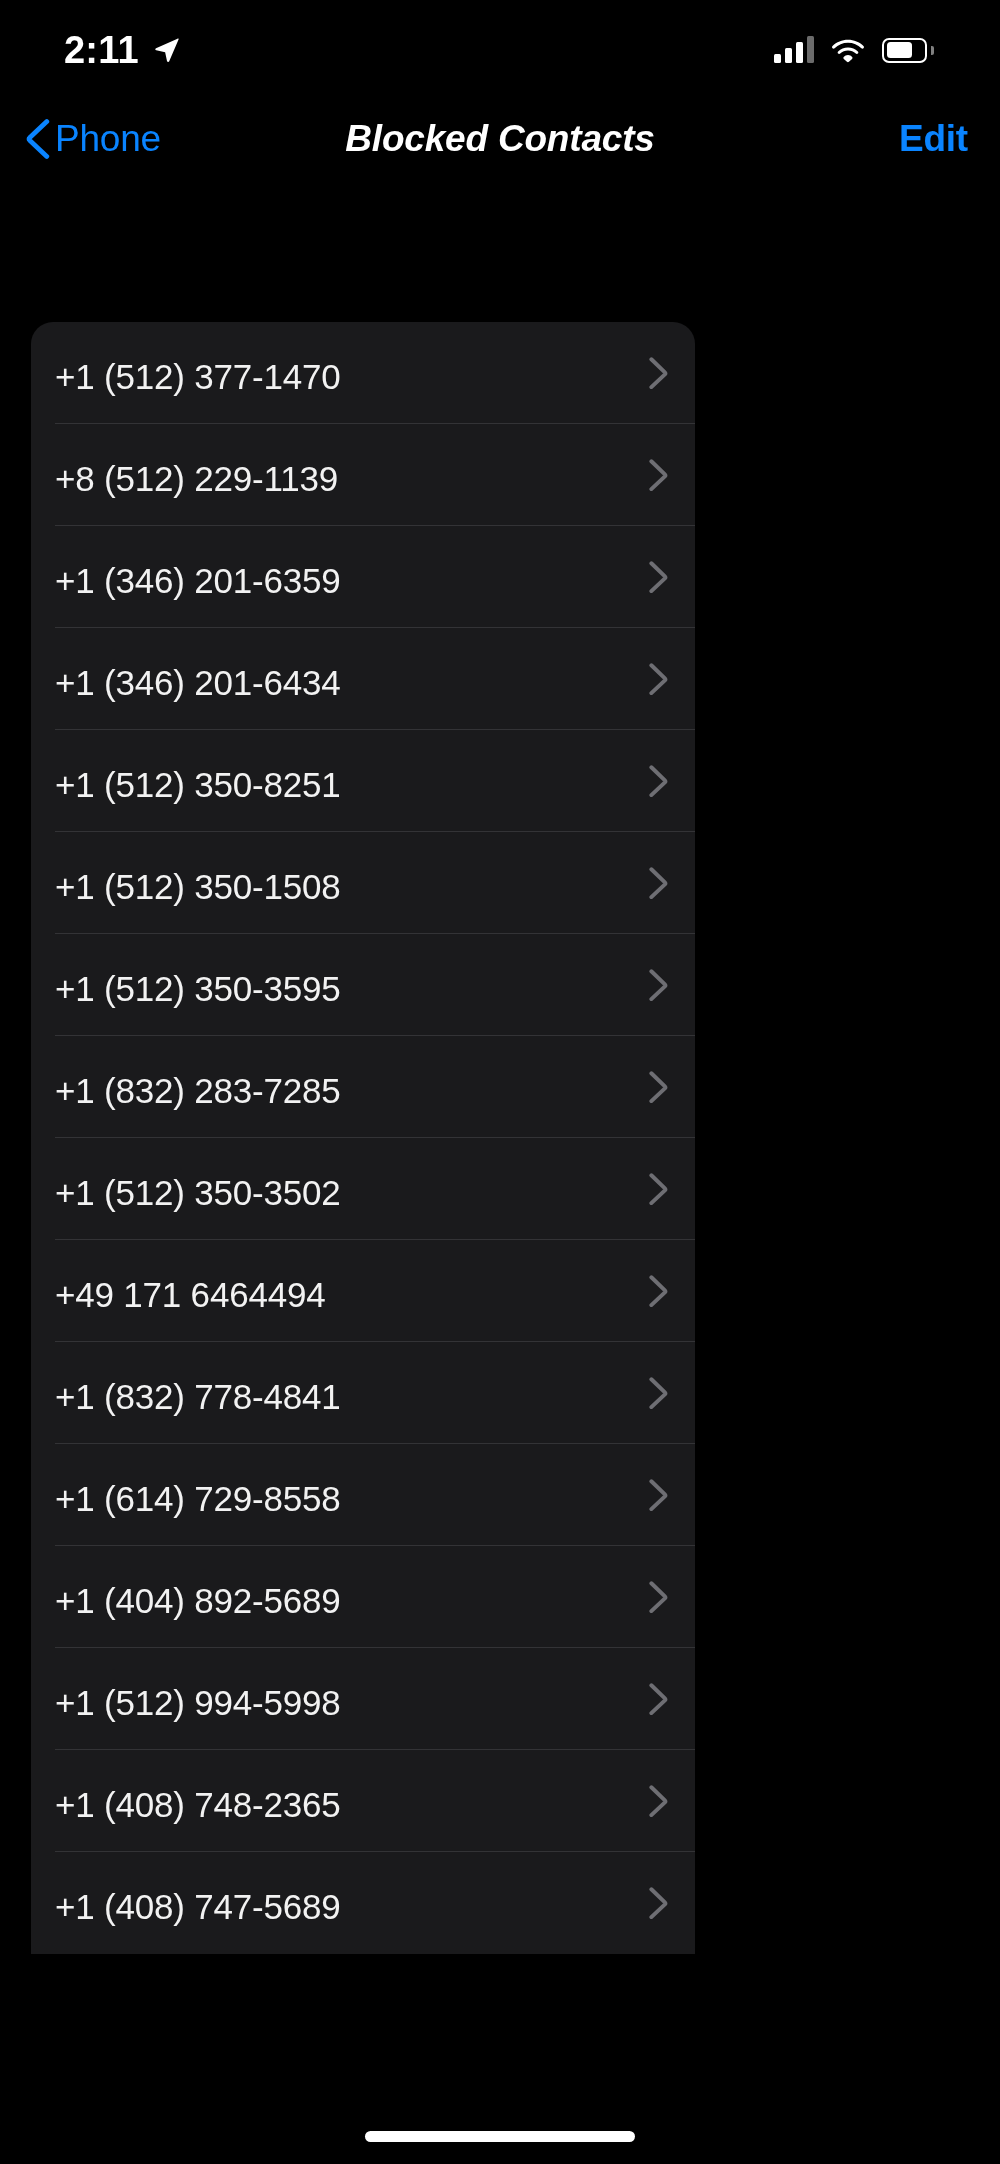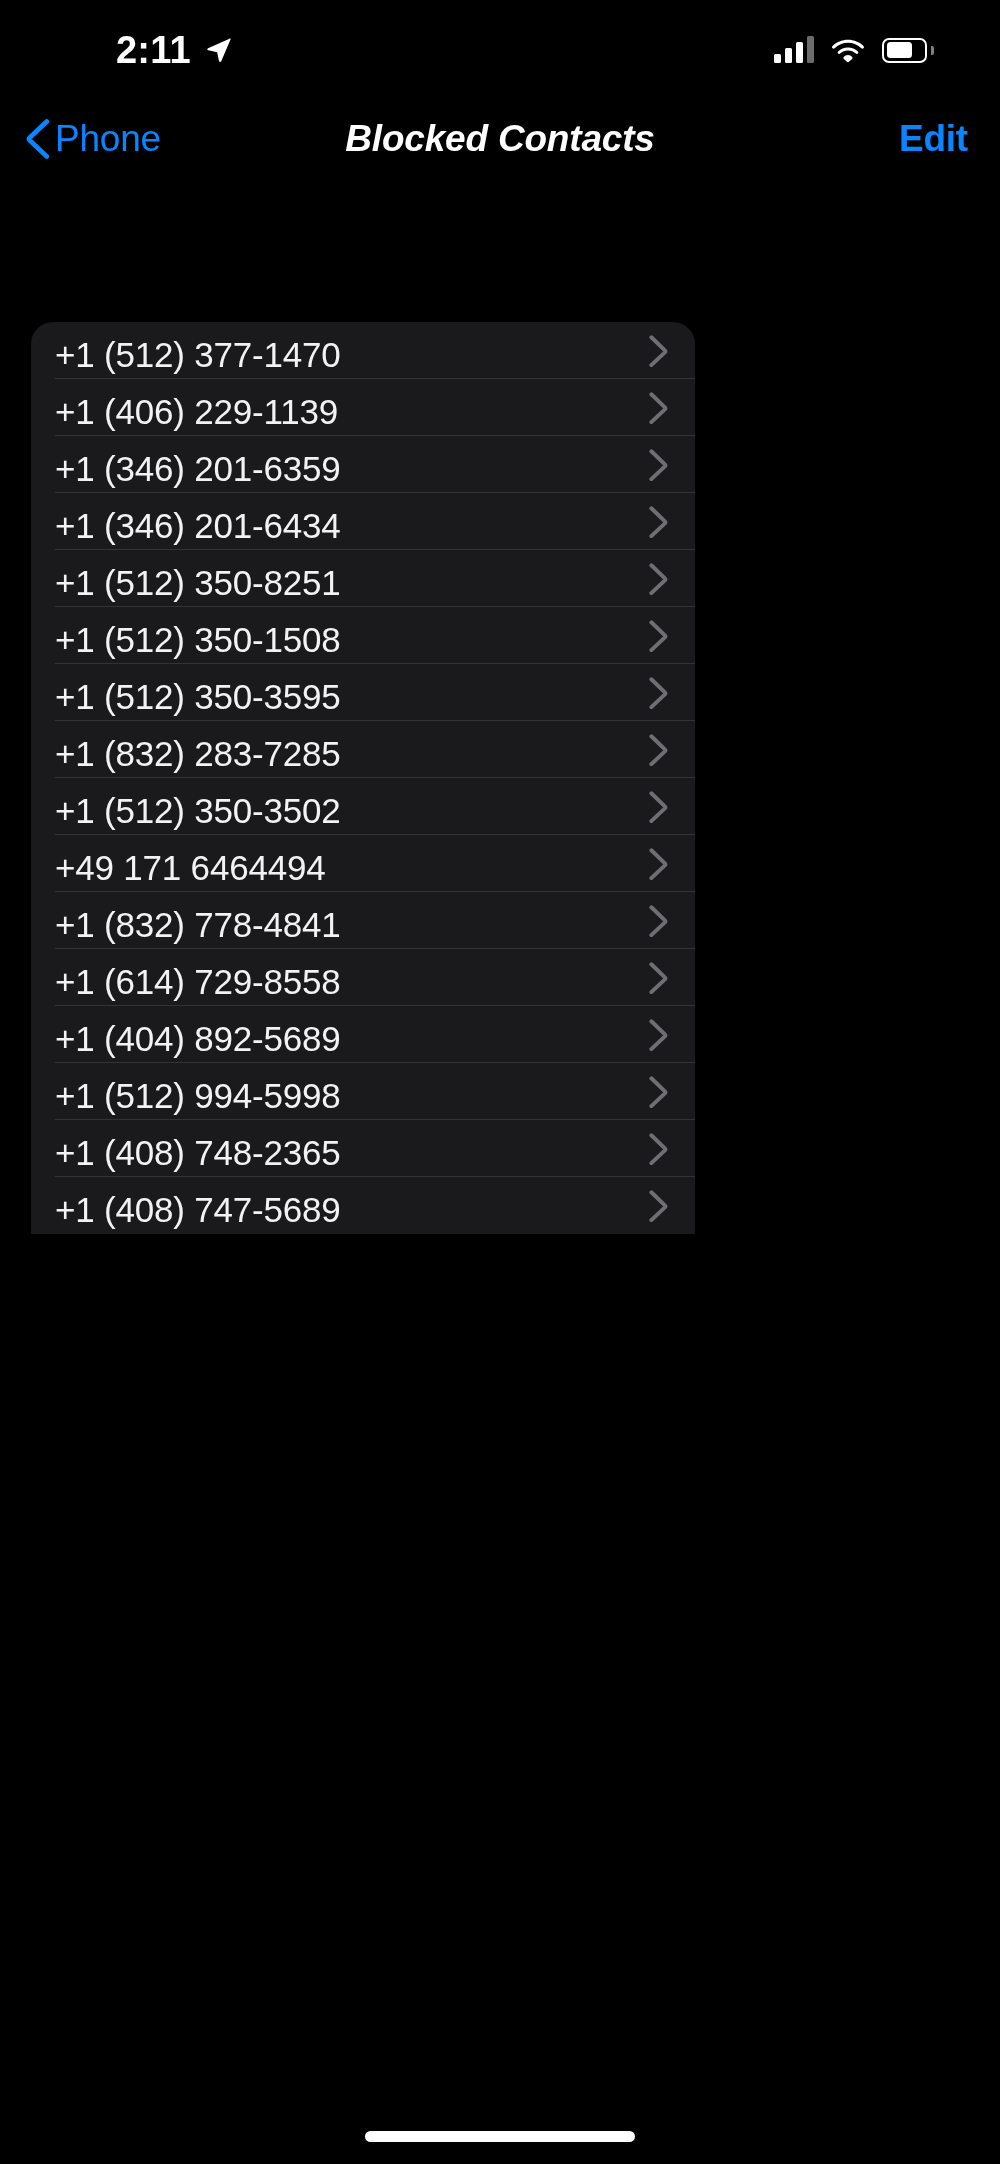--- a/index.html
+++ b/index.html
@@ -8,21 +8,21 @@
     background:#000;
     font-family:"Liberation Sans", sans-serif;
     overflow:hidden;
   }
   .screen { position:relative; width:1000px; height:2164px; background:#000; }
 
   
   .status-bar {
     position:absolute; top:0; left:0; width:1000px; height:100px;
     display:flex; align-items:center; justify-content:space-between;
-    padding:0 70px 0 116px;
+    padding:0 70px 0 64px;
   }
   .status-left { display:flex; align-items:center; gap:14px; }
   .status-time {
     color:#fff; font-size:38px; font-weight:600; letter-spacing:0.2px;
     line-height:1;
   }
   .loc-arrow { width:28px; height:28px; display:block; }
   .status-right { display:flex; align-items:center; gap:17px; }
   .cell-bars { display:flex; align-items:flex-end; gap:4px; height:26px; }
   .cell-bars i { display:block; width:7px; background:#fff; border-radius:1.5px; }
@@ -65,21 +65,21 @@
   }
 
   
   .list-card {
     position:absolute; top:322px; left:31px; width:664px;
     background:#1a1a1c;
     border-radius:22px 22px 0 0;
     overflow:hidden;
   }
   .row {
-    position:relative; height:57px;
+    position:relative; height:102px;
     display:flex; align-items:center;
     padding:8px 0 0 24px;
     cursor:pointer;
   }
   .row-label {
     color:#f2f2f2; font-size:35px; font-weight:400; letter-spacing:-0.2px;
     white-space:nowrap;
   }
   .row-chevron {
     position:absolute; right:27px; top:50%; transform:translateY(-50%);
@@ -151,21 +151,21 @@
       <div class="row">
         <span class="row-label">+1 (512) 377-1470</span>
         <span>
           <svg class="row-chevron" viewBox="0 0 10 17" aria-hidden="true">
             <path d="M1.2 1.2L8.4 8.2c.3.3.3.7 0 1L1.2 16" fill="none" stroke="#6e6e73" stroke-width="2.1" stroke-linecap="round" stroke-linejoin="round"></path>
           </svg>
         </span>
         <span class="row-sep"></span>
       </div>
       <div class="row">
-        <span class="row-label">+1 (406) 229-1139</span>
+        <span class="row-label">+8 (512) 229-1139</span>
         <span>
           <svg class="row-chevron" viewBox="0 0 10 17" aria-hidden="true">
             <path d="M1.2 1.2L8.4 8.2c.3.3.3.7 0 1L1.2 16" fill="none" stroke="#6e6e73" stroke-width="2.1" stroke-linecap="round" stroke-linejoin="round"></path>
           </svg>
         </span>
         <span class="row-sep"></span>
       </div>
       <div class="row">
         <span class="row-label">+1 (346) 201-6359</span>
         <span>

